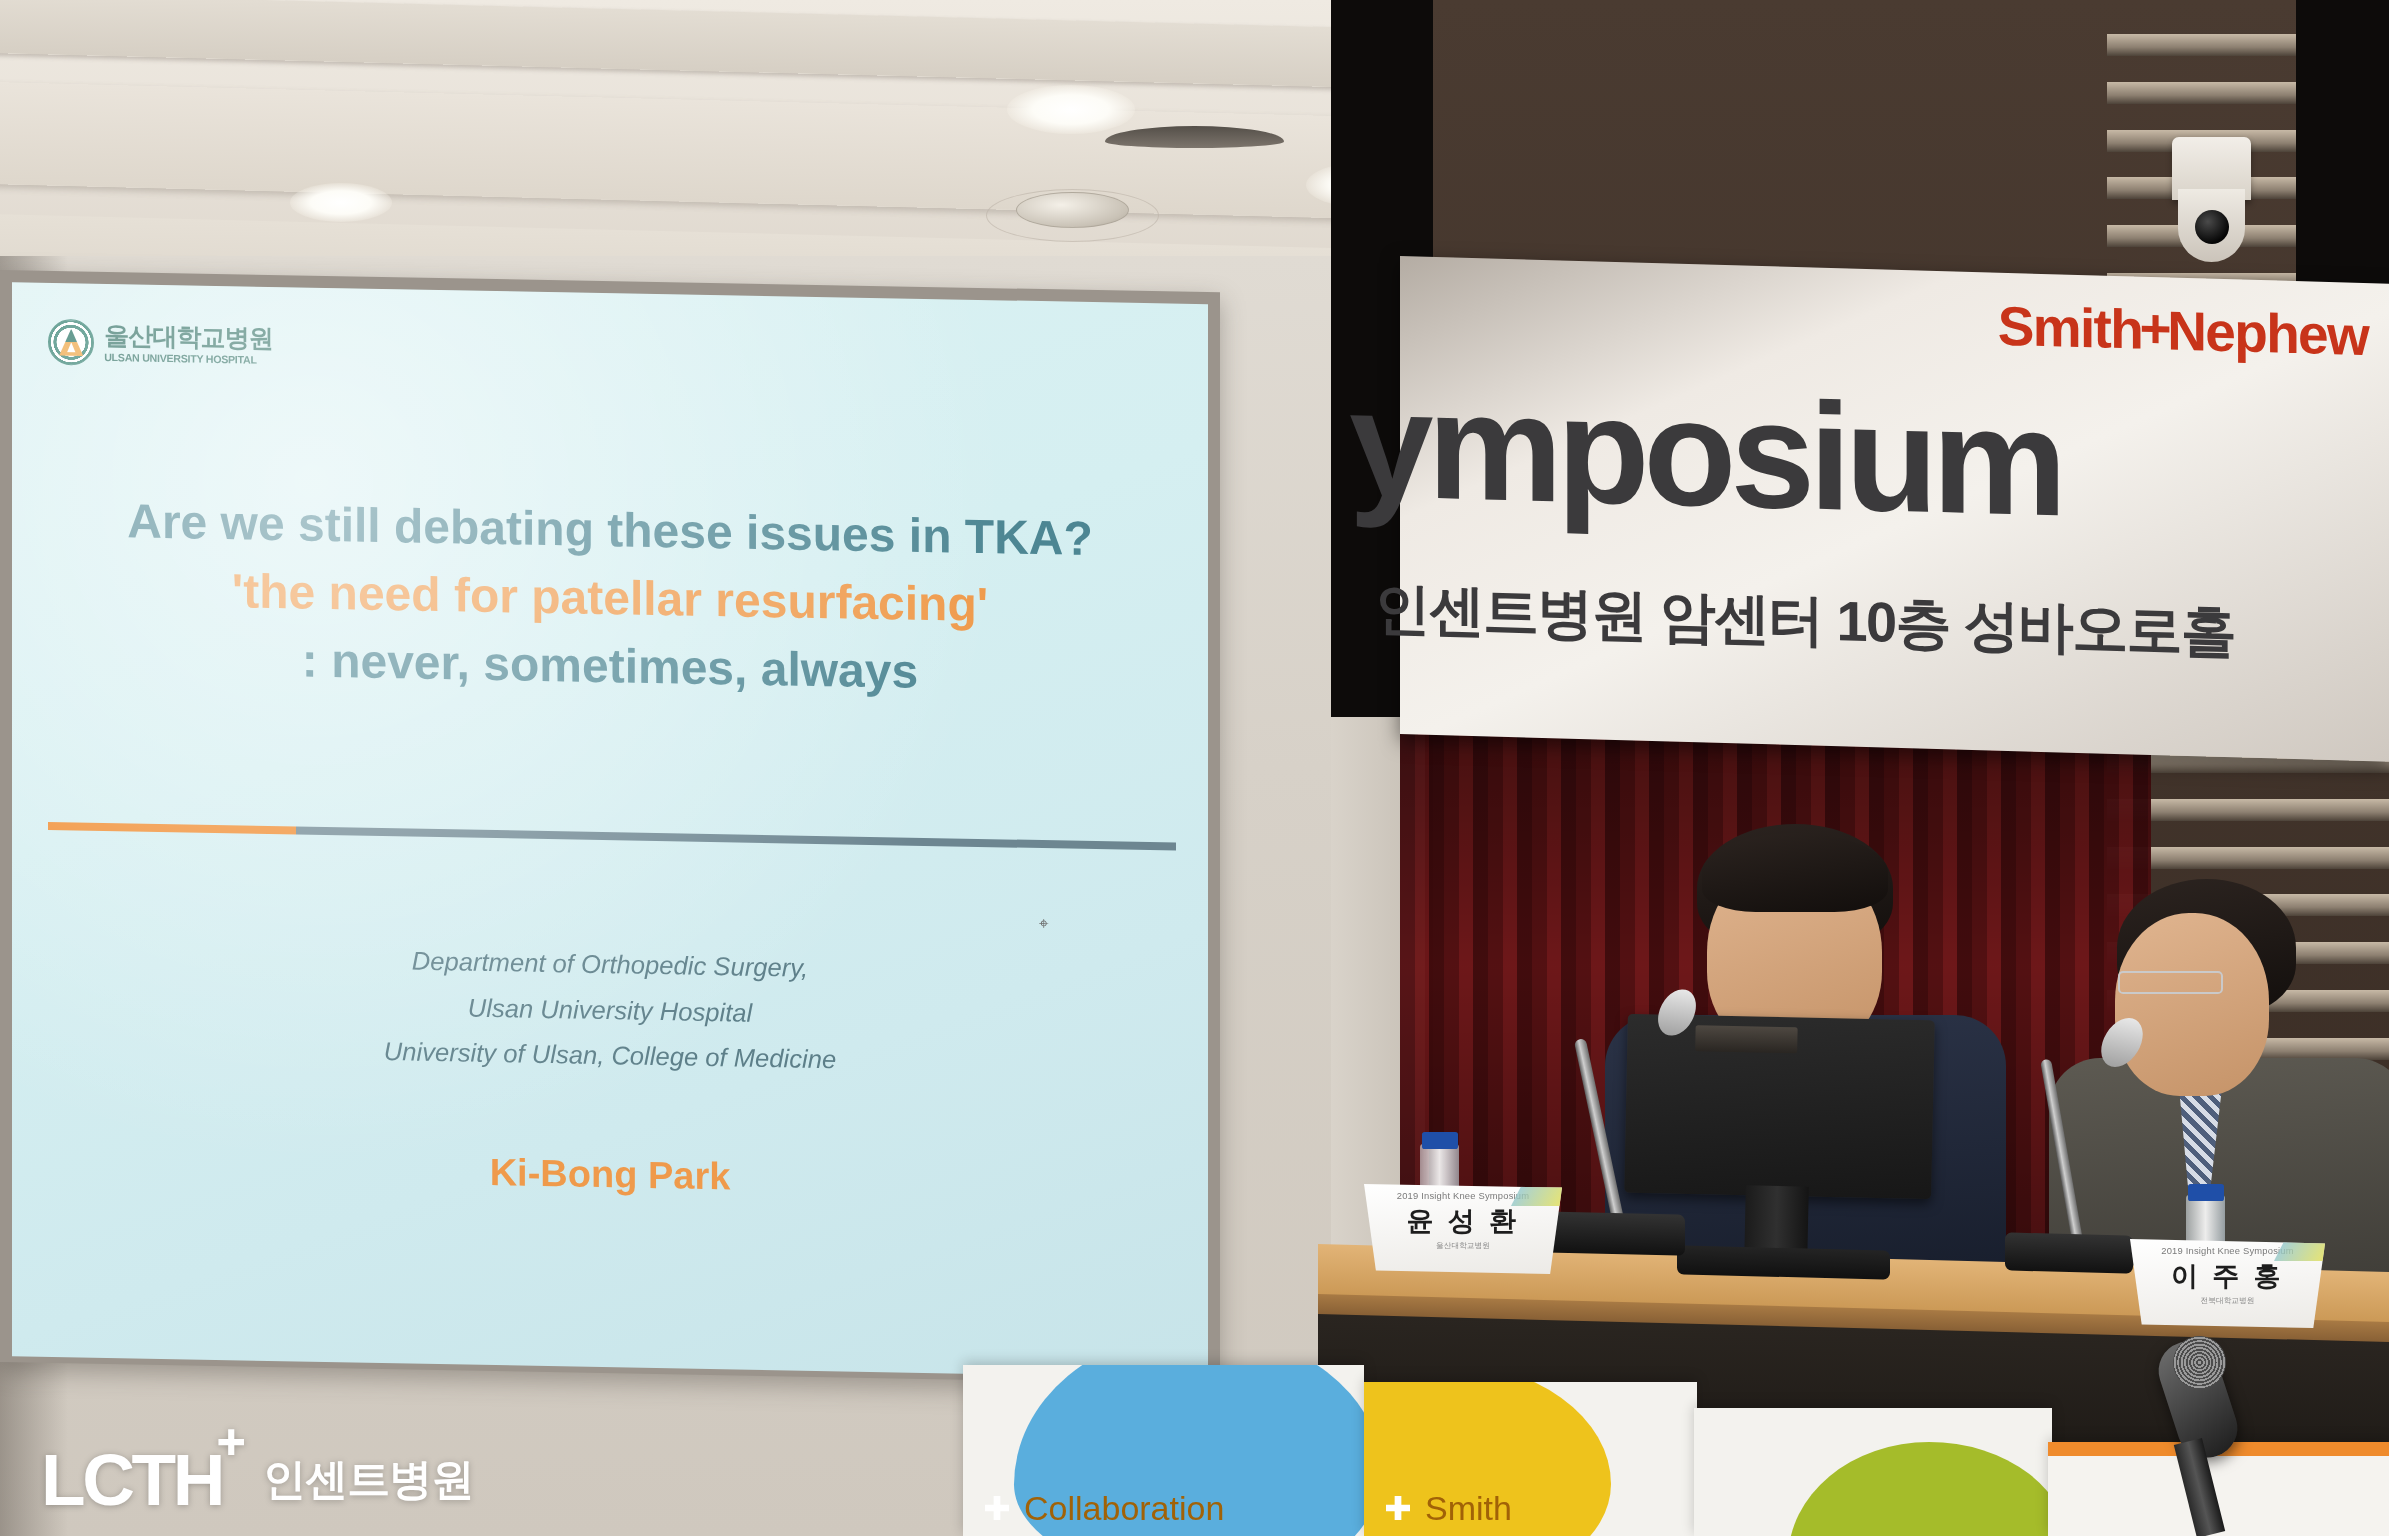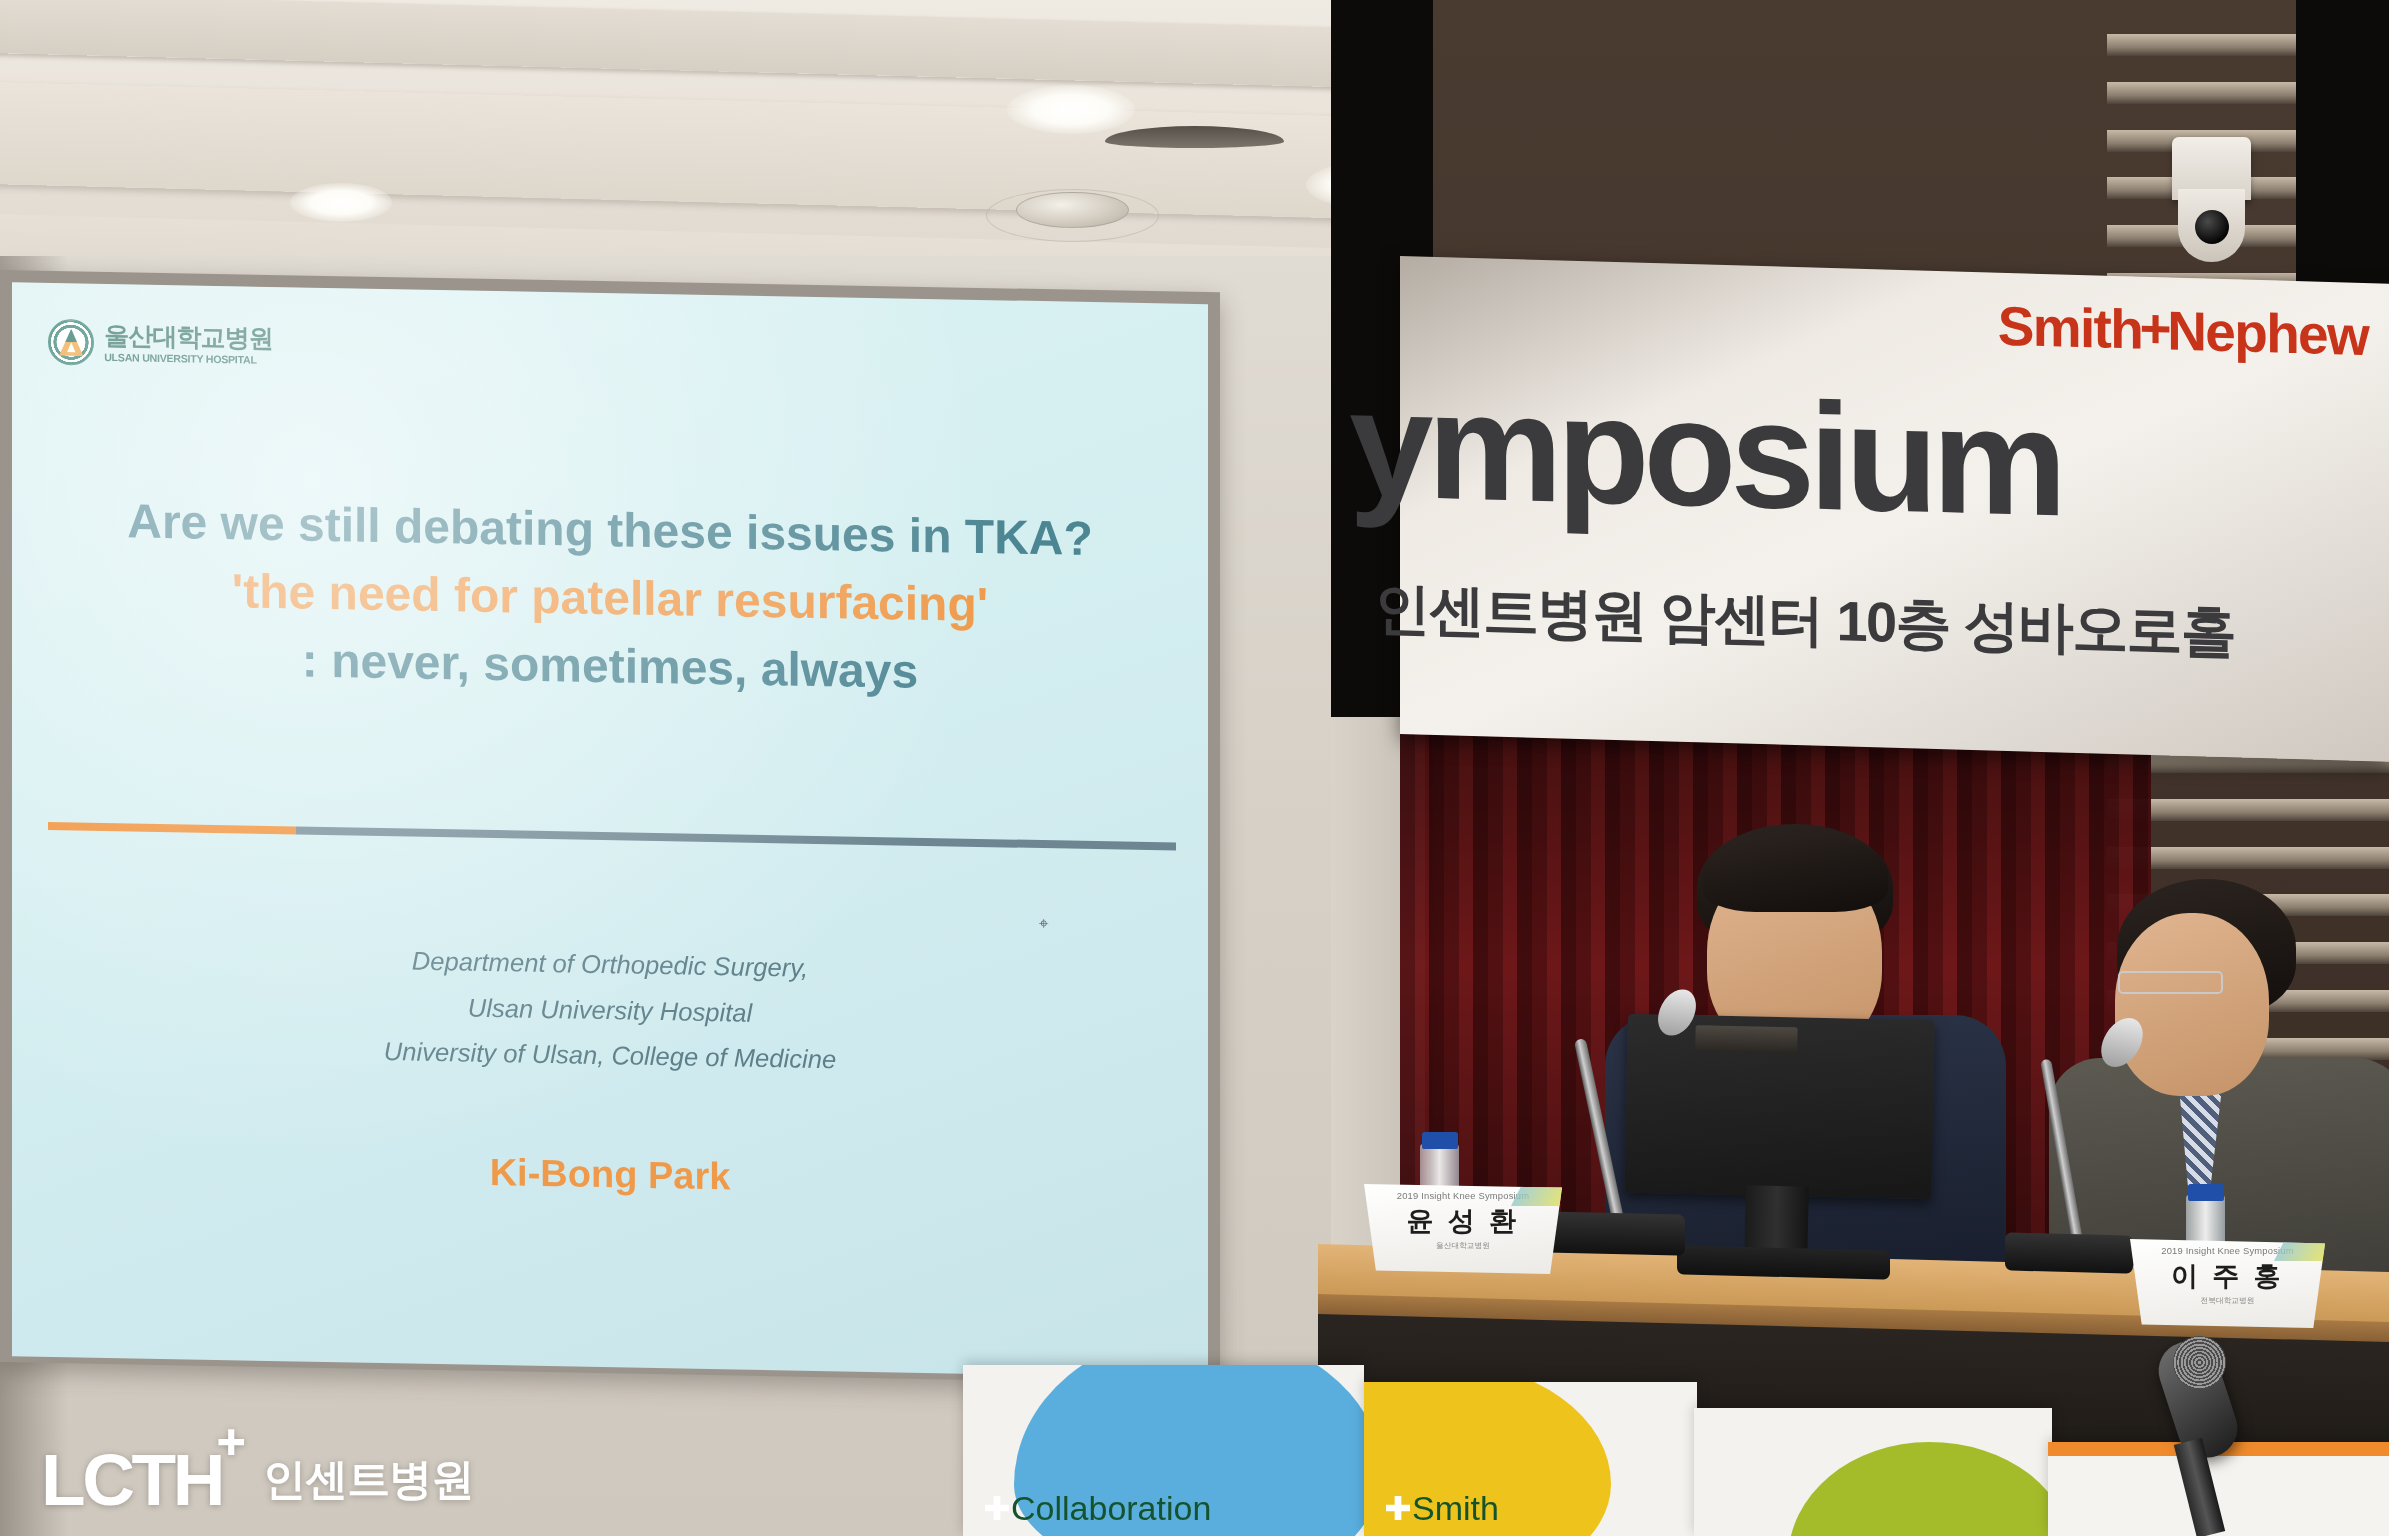--- a/index.html
+++ b/index.html
@@ -165,22 +165,22 @@
            background:linear-gradient(120deg,rgba(120,190,230,.75),rgba(230,225,90,.85));
            clip-path:polygon(22% 0,100% 0,100% 100%,0 100%);}
 
   
   .bottle{position:absolute;background:linear-gradient(90deg,rgba(225,235,240,.55),rgba(255,255,255,.9),rgba(200,215,225,.6));
           border-radius:3.4px 3.4px 5.1px 5.1px;}
   .bottle-cap{position:absolute;background:#1f4fa8;border-radius:2.6px;}
 
   
   .standee{position:absolute;background:#f3f2ee;box-shadow:0 -3.4px 12px rgba(0,0,0,.2);}
-  .st-label{position:absolute;bottom:8.5px;left:22px;display:flex;align-items:center;gap:2px;
-            color:#14532d;font-size:34px;text-align:right;}
+  .st-label{position:absolute;bottom:8.5px;left:22px;display:flex;align-items:center;gap:15px;
+            color:#a16207;font-size:34px;text-align:right;}
   .st-cross{width:24px;height:24px;background:#ffffff;
             clip-path:polygon(36% 0,64% 0,64% 36%,100% 36%,100% 64%,64% 64%,64% 100%,36% 100%,36% 64%,0 64%,0 36%,36% 36%);}
   .blob{position:absolute;border-radius:50% 50% 42% 58%/60% 55% 45% 40%;}
 
   
   .lcth{position:absolute;left:41px;top:1427px;display:flex;align-items:center;gap:15.4px;
         filter:drop-shadow(0 1.7px 3.4px rgba(0,0,0,.25));margin-top:16px;}
   .lcth-mark{font-size:73px;font-weight:bold;color:#ffffff;letter-spacing:-3.4px;
              position:relative;line-height:1;}
   .lcth-plus{position:absolute;right:-22px;top:-13.7px;width:25.6px;height:25.6px;background:#fff;

